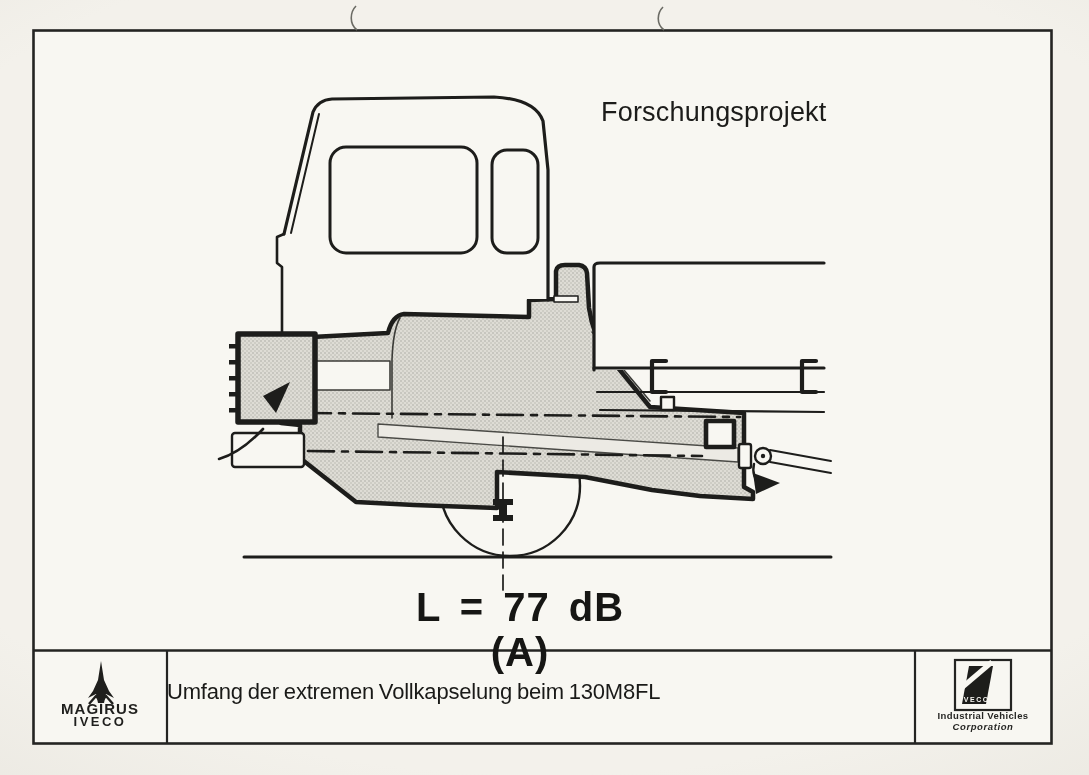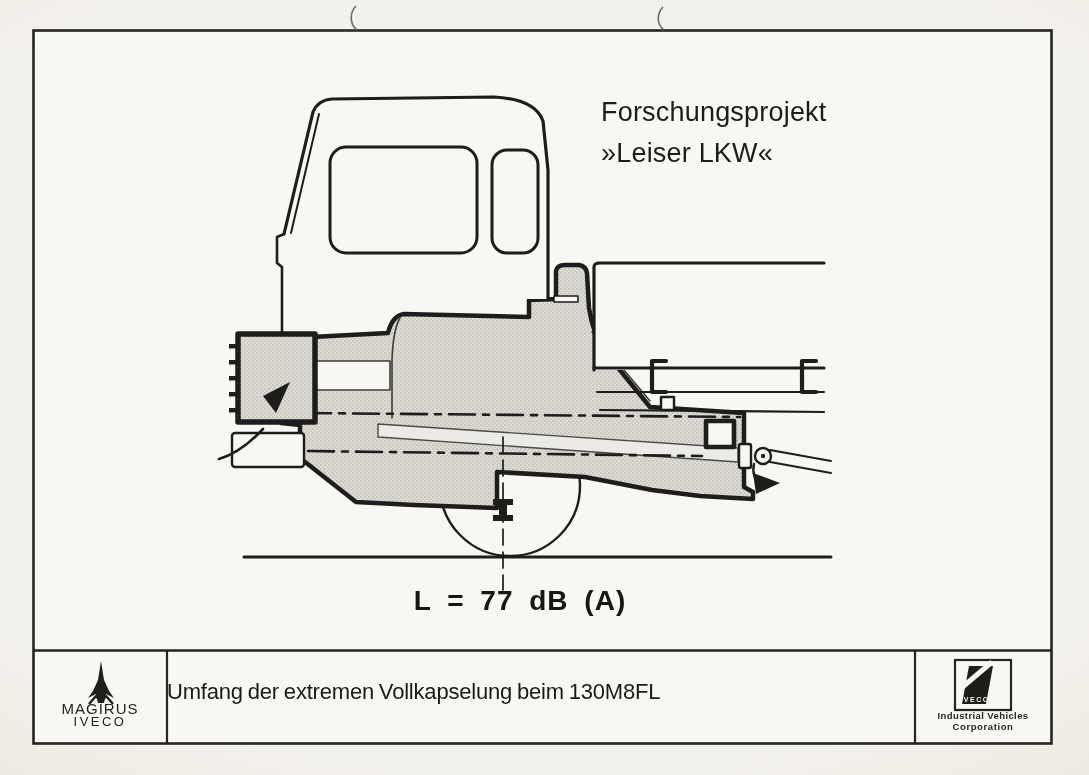--- a/index.html
+++ b/index.html
@@ -13,36 +13,36 @@
     background:radial-gradient(ellipse 120% 100% at 50% 45%, #f3f1eb 55%, #e3e0d8 92%, #d8d5cc 100%);
   }
   .page svg{position:absolute;left:0;top:0;}
   .overlay{position:absolute;color:#1b1b19;}
   .project-note{
     left:601px;top:92px;font-size:27px;line-height:40.5px;
     letter-spacing:.2px;color:#1c1c1a;
   }
   .noise-label{
     left:395px;top:585px;width:250px;text-align:center;
-    font-size:28px;font-weight:600;letter-spacing:1px;word-spacing:7px;color:#161614;
+    font-size:40px;font-weight:600;letter-spacing:1px;word-spacing:7px;color:#161614;
   }
   .caption{
     left:167px;top:679px;width:748px;text-align:left;
     font-size:22px;font-weight:500;letter-spacing:-.2px;word-spacing:-1px;color:#1a1a18;
   }
   .magirus-wordmark{
-    left:33px;top:702px;width:134px;text-align:center;color:#1f1f1d;font-weight:400;
+    left:33px;top:702px;width:134px;text-align:center;color:#1f1f1d;font-weight:700;
   }
   .magirus-wordmark .l1{font-size:15px;line-height:14px;letter-spacing:1px;}
   .magirus-wordmark .l2{font-size:13px;line-height:12px;letter-spacing:2.5px;}
   .iveco-wordmark{
     left:915px;top:710px;width:136px;text-align:center;color:#262624;font-weight:700;
   }
   .iveco-wordmark .l1{font-size:9.5px;line-height:11px;letter-spacing:.4px;}
-  .iveco-wordmark .l2{font-size:9.5px;line-height:11px;letter-spacing:.6px;}
+  .iveco-wordmark .l2{font-size:9.5px;line-height:11px;letter-spacing:.6px;font-style:italic;}
 </style>
 </head>
 <body>
 
 <div class="page">
 
   <svg width="1089" height="775" viewBox="0 0 1089 775">
     <defs>
       <pattern id="stip" width="4" height="4" patternUnits="userSpaceOnUse">
         <rect width="4" height="4" fill="#dedcd5"></rect>
@@ -150,21 +150,20 @@
     <g>
       <rect x="955" y="660" width="56" height="50" fill="#f8f7f2" stroke="#242422" stroke-width="2.2"></rect>
       <polygon points="969,666 993,666 986,704 962,704" fill="#1d1d1b"></polygon>
       <path d="M 959,690 L 992,662" stroke="#f8f7f2" stroke-width="5"></path>
       <text x="975" y="702" font-family="Liberation Sans, sans-serif" font-size="7" font-weight="bold" letter-spacing="1.5" fill="#f8f7f2" text-anchor="middle">IVECO</text>
     </g>
   </svg>
 
   <div class="overlay project-note">
     <div>Forschungsprojekt</div>
-    <div>»Leiser LKW«</div>
   </div>
 
   <div class="overlay noise-label">L = 77 dB (A)</div>
 
   <div class="overlay caption">Umfang der extremen Vollkapselung beim 130M8FL</div>
 
   <div class="overlay magirus-wordmark">
     <div class="l1">MAGIRUS</div>
     <div class="l2">IVECO</div>
   </div>

